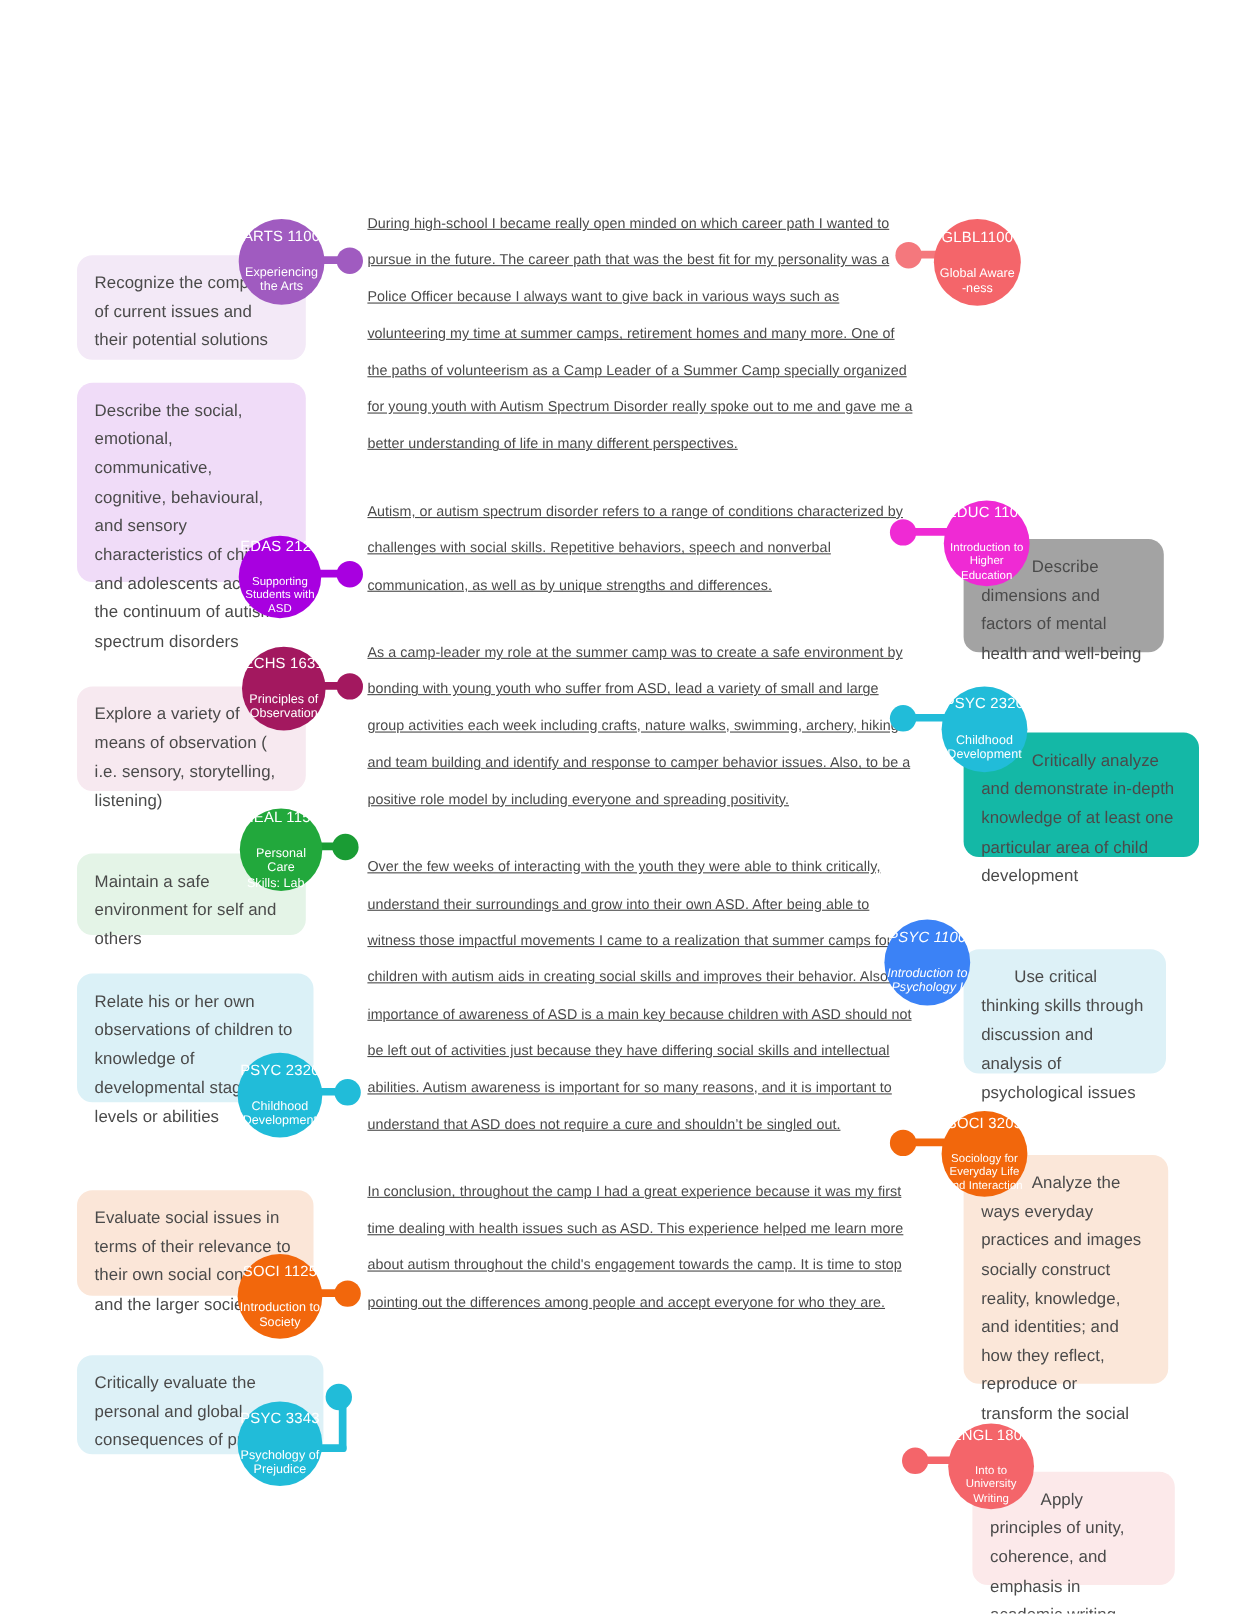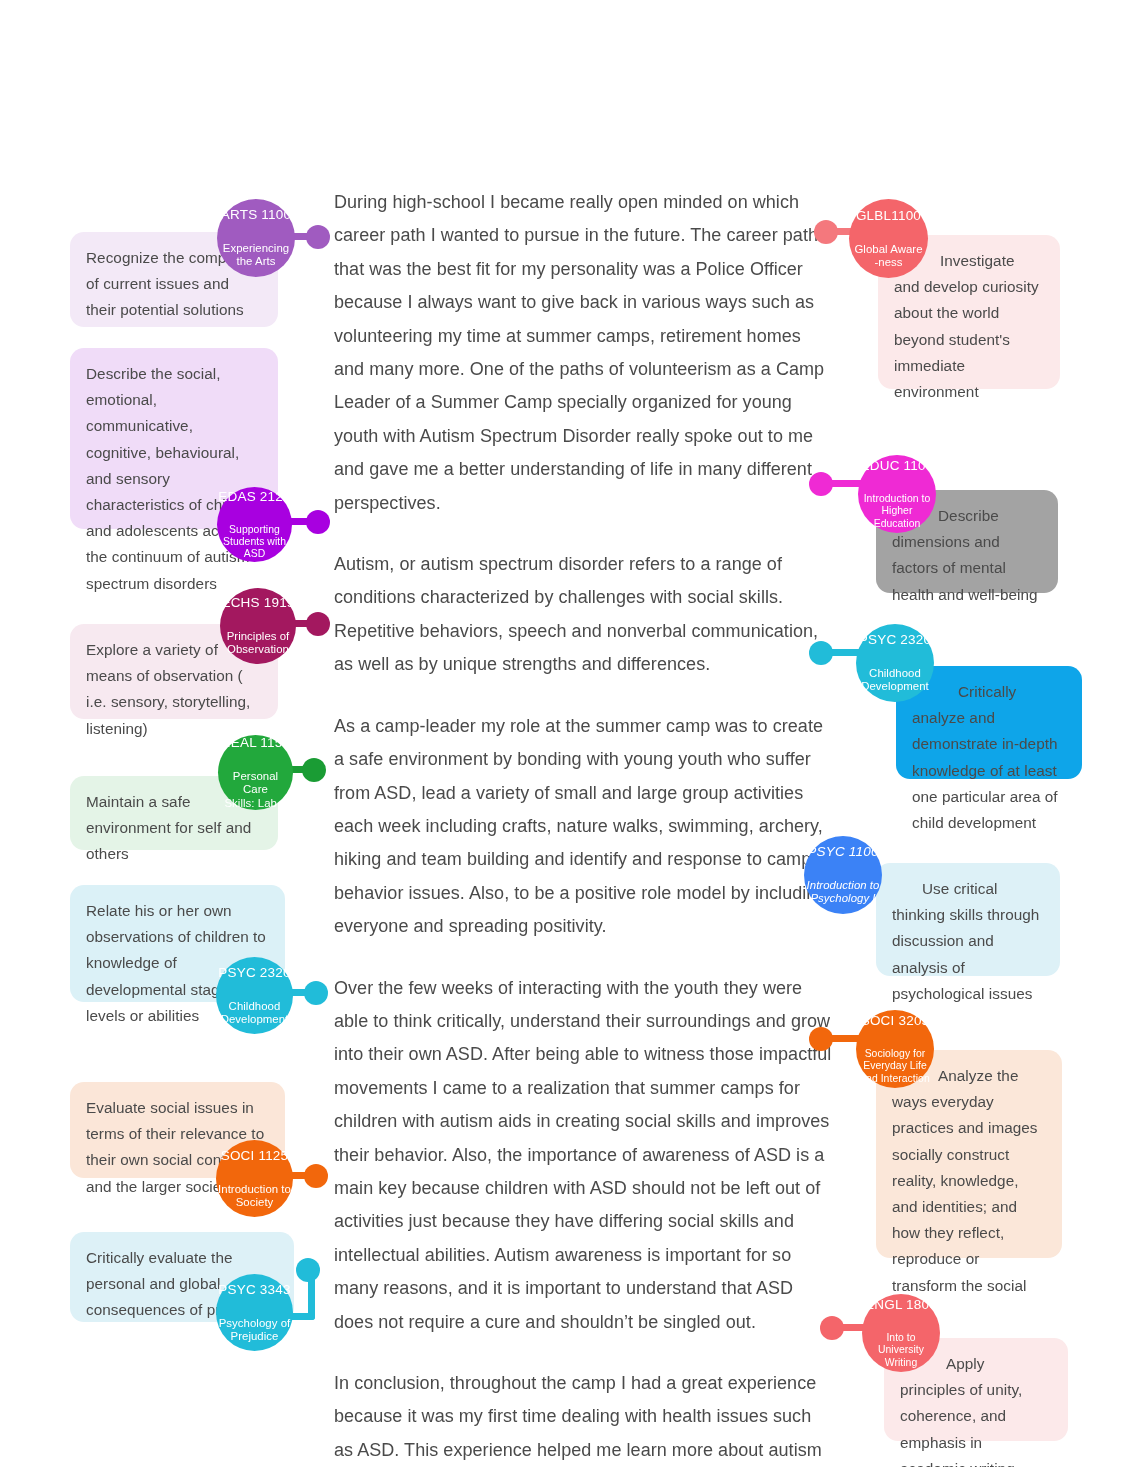--- a/index.html
+++ b/index.html
@@ -33,25 +33,26 @@
   }
 
   
   #body-column {
     position: absolute;
     left: 334px;
     top: 186px;
     width: 500px;
   }
   .para {
-    font-size: 18px;
+    font-size: 13px;
     line-height: 33.4px;
     color: #4a4a4a;
     margin: 0 0 28px 0;
     letter-spacing: 0.05px;
+    text-decoration: underline;
   }
   .para:last-child { margin-bottom: 0; }
 
   
   .bubble {
     position: absolute;
     border-radius: 50%;
     box-sizing: border-box;
     display: flex;
     flex-direction: column;
@@ -150,21 +151,21 @@
     <span class="b-code">EDAS 2120</span>
     <span class="b-name">Supporting
 Students with
 ASD</span>
   </div>
 
   <div class="card" style="left:70px; top:624px; width:208px; height:95px; background:#f7e9f0;">Explore a variety of means of observation ( i.e. sensory, storytelling, listening)</div>
   <div class="conn-bar" style="left:288px; top:620px; width:34px; background:#a3185f;"></div>
   <div class="conn-dot" style="left:306px; top:612px; background:#a3185f;"></div>
   <div class="bubble" style="left:220px; top:588px; width:76px; height:76px; background:#a3185f;">
-    <span class="b-code">ECHS 1919</span>
+    <span class="b-code">ECHS 1631</span>
     <span class="b-name">Principles of
 Observation</span>
   </div>
 
   <div class="card" style="left:70px; top:776px; width:208px; height:74px; background:#e4f4e7;">Maintain a safe environment for self and others</div>
   <div class="conn-bar" style="left:288px; top:766px; width:30px; background:#1a9c34;"></div>
   <div class="conn-dot" style="left:302px; top:758px; background:#1a9c34;"></div>
   <div class="bubble" style="left:218px; top:735px; width:75px; height:75px; background:#22a83c;">
     <span class="b-code">HEAL 1150</span>
     <span class="b-name">Personal Care
@@ -196,40 +197,39 @@
   </div>
   <div class="conn-dot" style="left:296px; top:1258px; background:#21bcd9;"></div>
   <div class="bubble" style="left:216px; top:1274px; width:77px; height:77px; background:#21bcd9;">
     <span class="b-code">PSYC 3343</span>
     <span class="b-name">Psychology of
 Prejudice</span>
   </div>
 
   <div class="conn-bar" style="left:818px; top:228px; width:50px; background:#f4787d;"></div>
   <div class="conn-dot" style="left:814px; top:220px; background:#f4787d;"></div>
-  <div class="card right-card" style="left:878px; top:235px; width:182px; height:154px; background:#fce9ea;">Investigate and develop curiosity about the world beyond student's immediate environment</div>
   <div class="bubble" style="left:849px; top:199px; width:79px; height:79px; background:#f4656a;">
     <span class="b-code">GLBL1100</span>
     <span class="b-name">Global Aware
 -ness</span>
   </div>
 
   <div class="conn-bar" style="left:818px; top:480px; width:48px; background:#ef2ad4;"></div>
   <div class="conn-dot" style="left:809px; top:472px; background:#ef2ad4;"></div>
   <div class="card right-card" style="left:876px; top:490px; width:182px; height:103px; background:#a3a3a3;">Describe dimensions and factors of mental health and well-being</div>
   <div class="bubble small-name" style="left:858px; top:455px; width:78px; height:78px; background:#ef2ad4;">
     <span class="b-code">EDUC 1100</span>
     <span class="b-name">Introduction to
 Higher
 Education</span>
   </div>
 
   <div class="conn-bar" style="left:818px; top:649px; width:48px; background:#21bcd9;"></div>
   <div class="conn-dot" style="left:809px; top:641px; background:#21bcd9;"></div>
-  <div class="card right-card" style="left:876px; top:666px; width:186px; height:113px; background:#0ea5e9;margin-left:20px;">Critically analyze and demonstrate in-depth knowledge of at least one particular area of child development</div>
+  <div class="card right-card" style="left:876px; top:666px; width:214px; height:113px; background:#14b8a6;">Critically analyze and demonstrate in-depth knowledge of at least one particular area of child development</div>
   <div class="bubble" style="left:856px; top:624px; width:78px; height:78px; background:#21bcd9;">
     <span class="b-code">PSYC 2320</span>
     <span class="b-name">Childhood
 Development</span>
   </div>
 
   <div class="conn-bar" style="left:818px; top:861px; width:48px; background:#21bcd9;"></div>
   <div class="conn-dot" style="left:809px; top:853px; background:#21bcd9;"></div>
   <div class="card right-card indent-sm" style="left:876px; top:863px; width:184px; height:113px; background:#ddf1f7;">Use critical thinking skills through discussion and analysis of psychological issues</div>
   <div class="bubble" style="left:804px; top:836px; width:78px; height:78px; background:#3b82f6;font-style:italic;">

